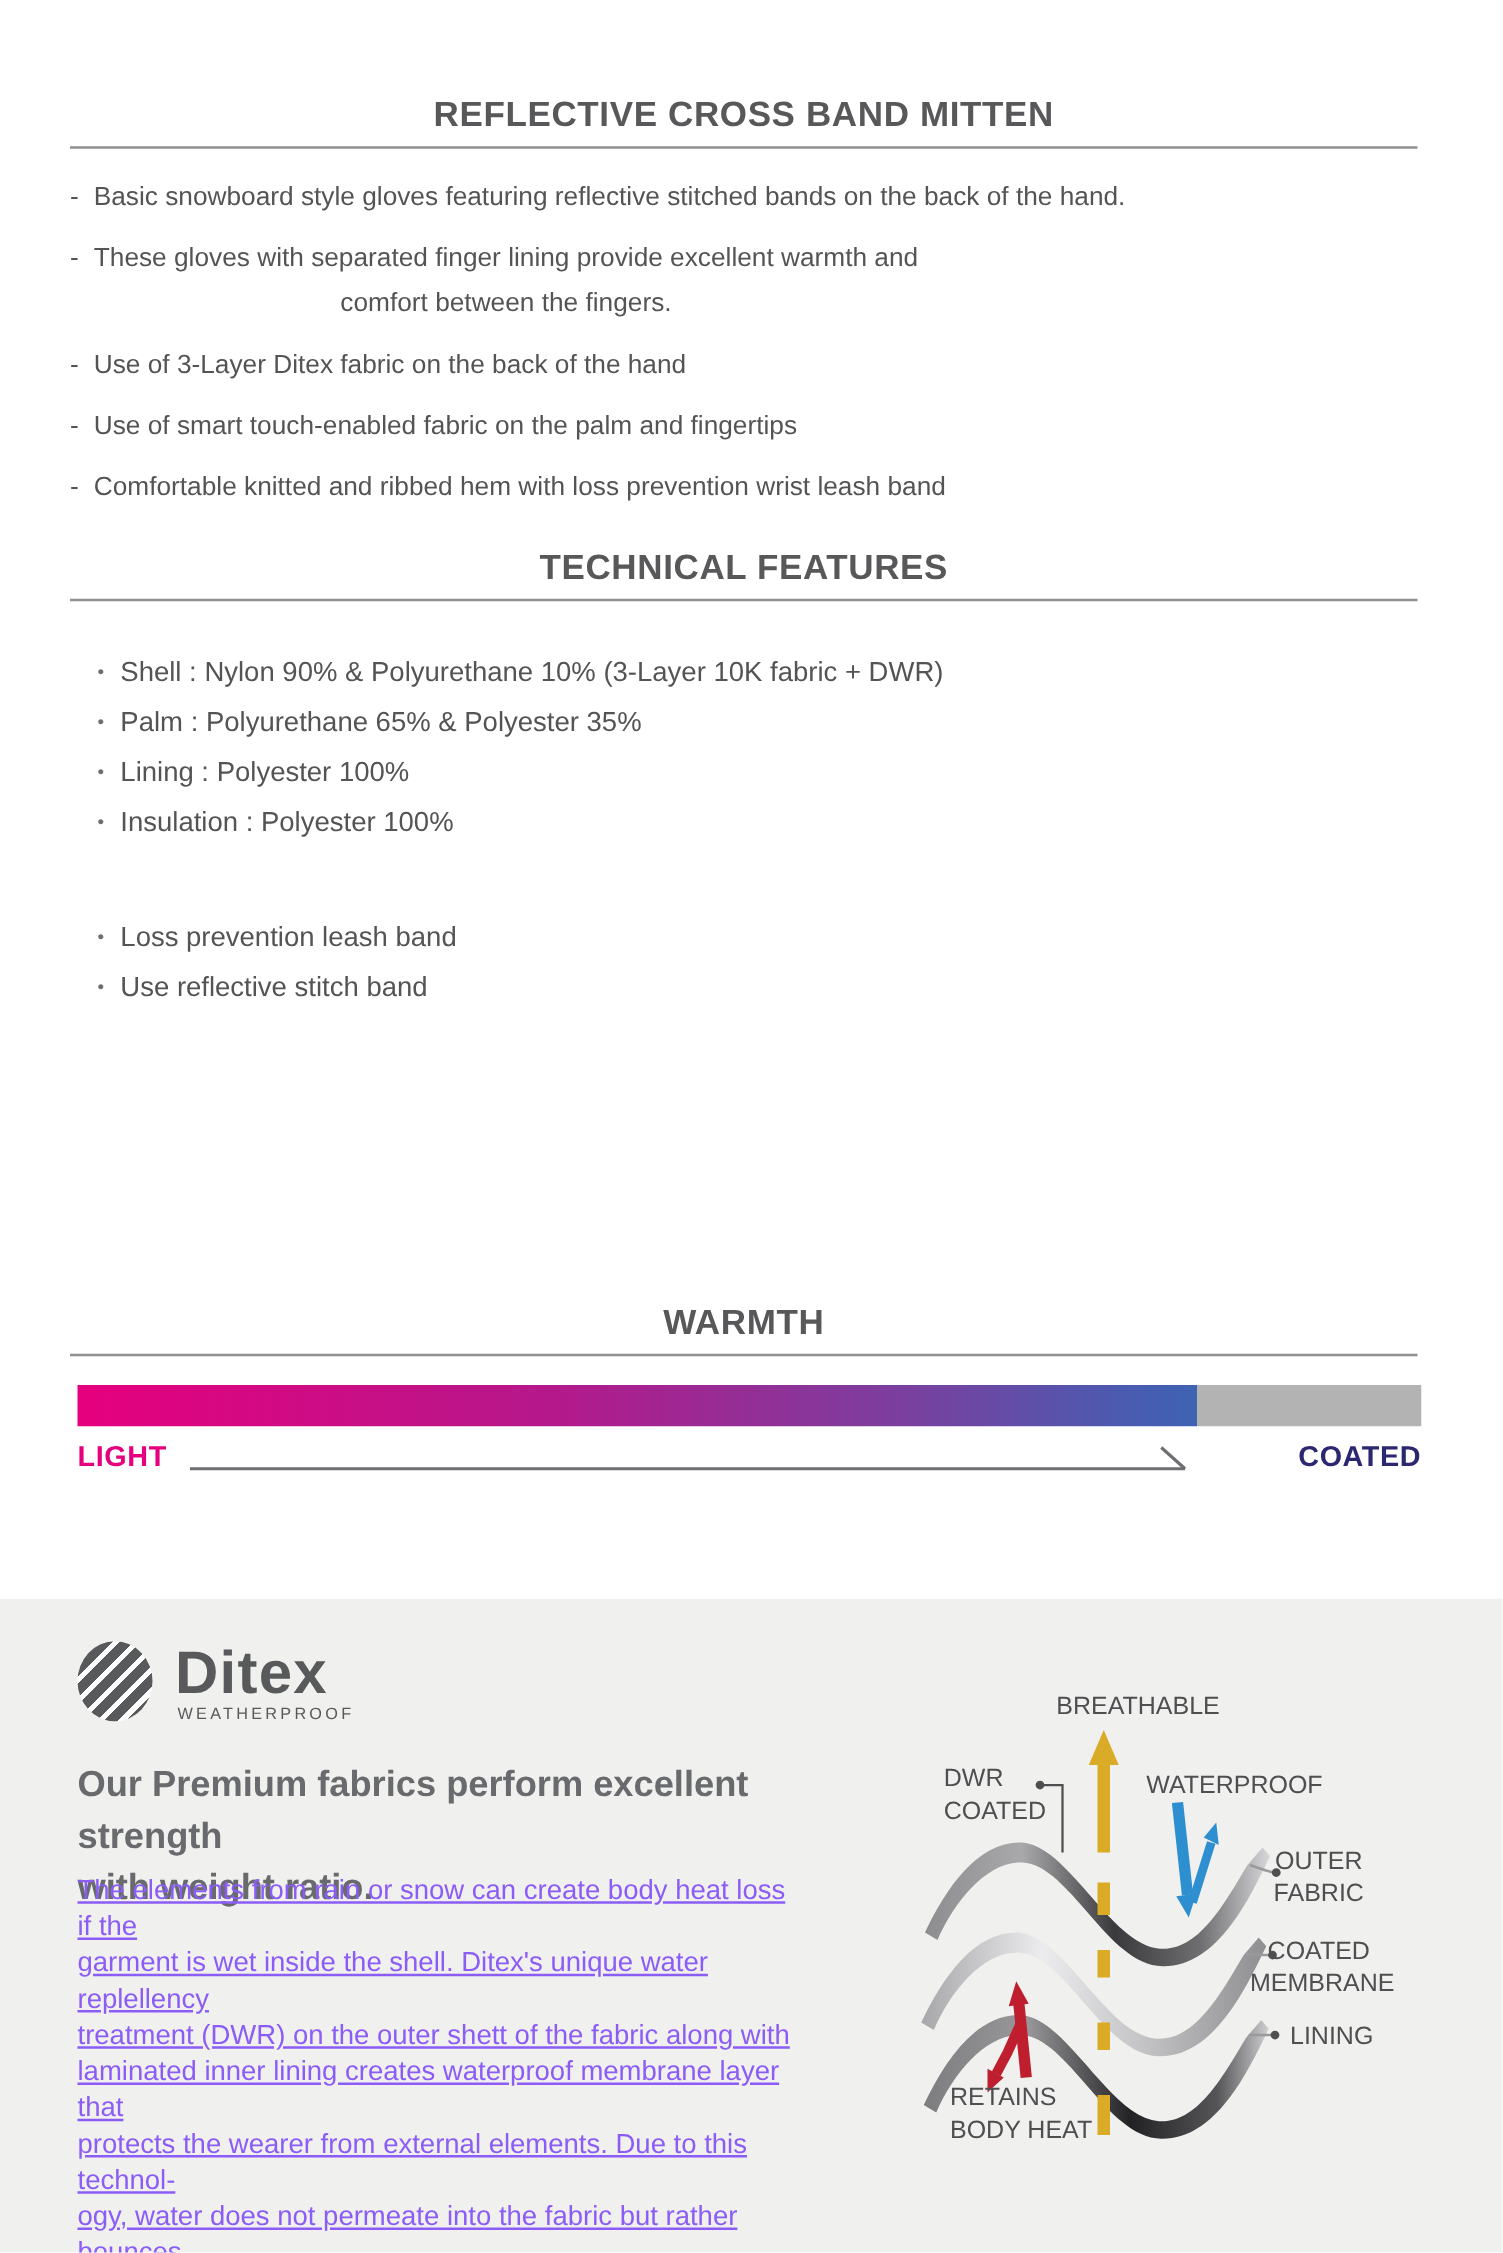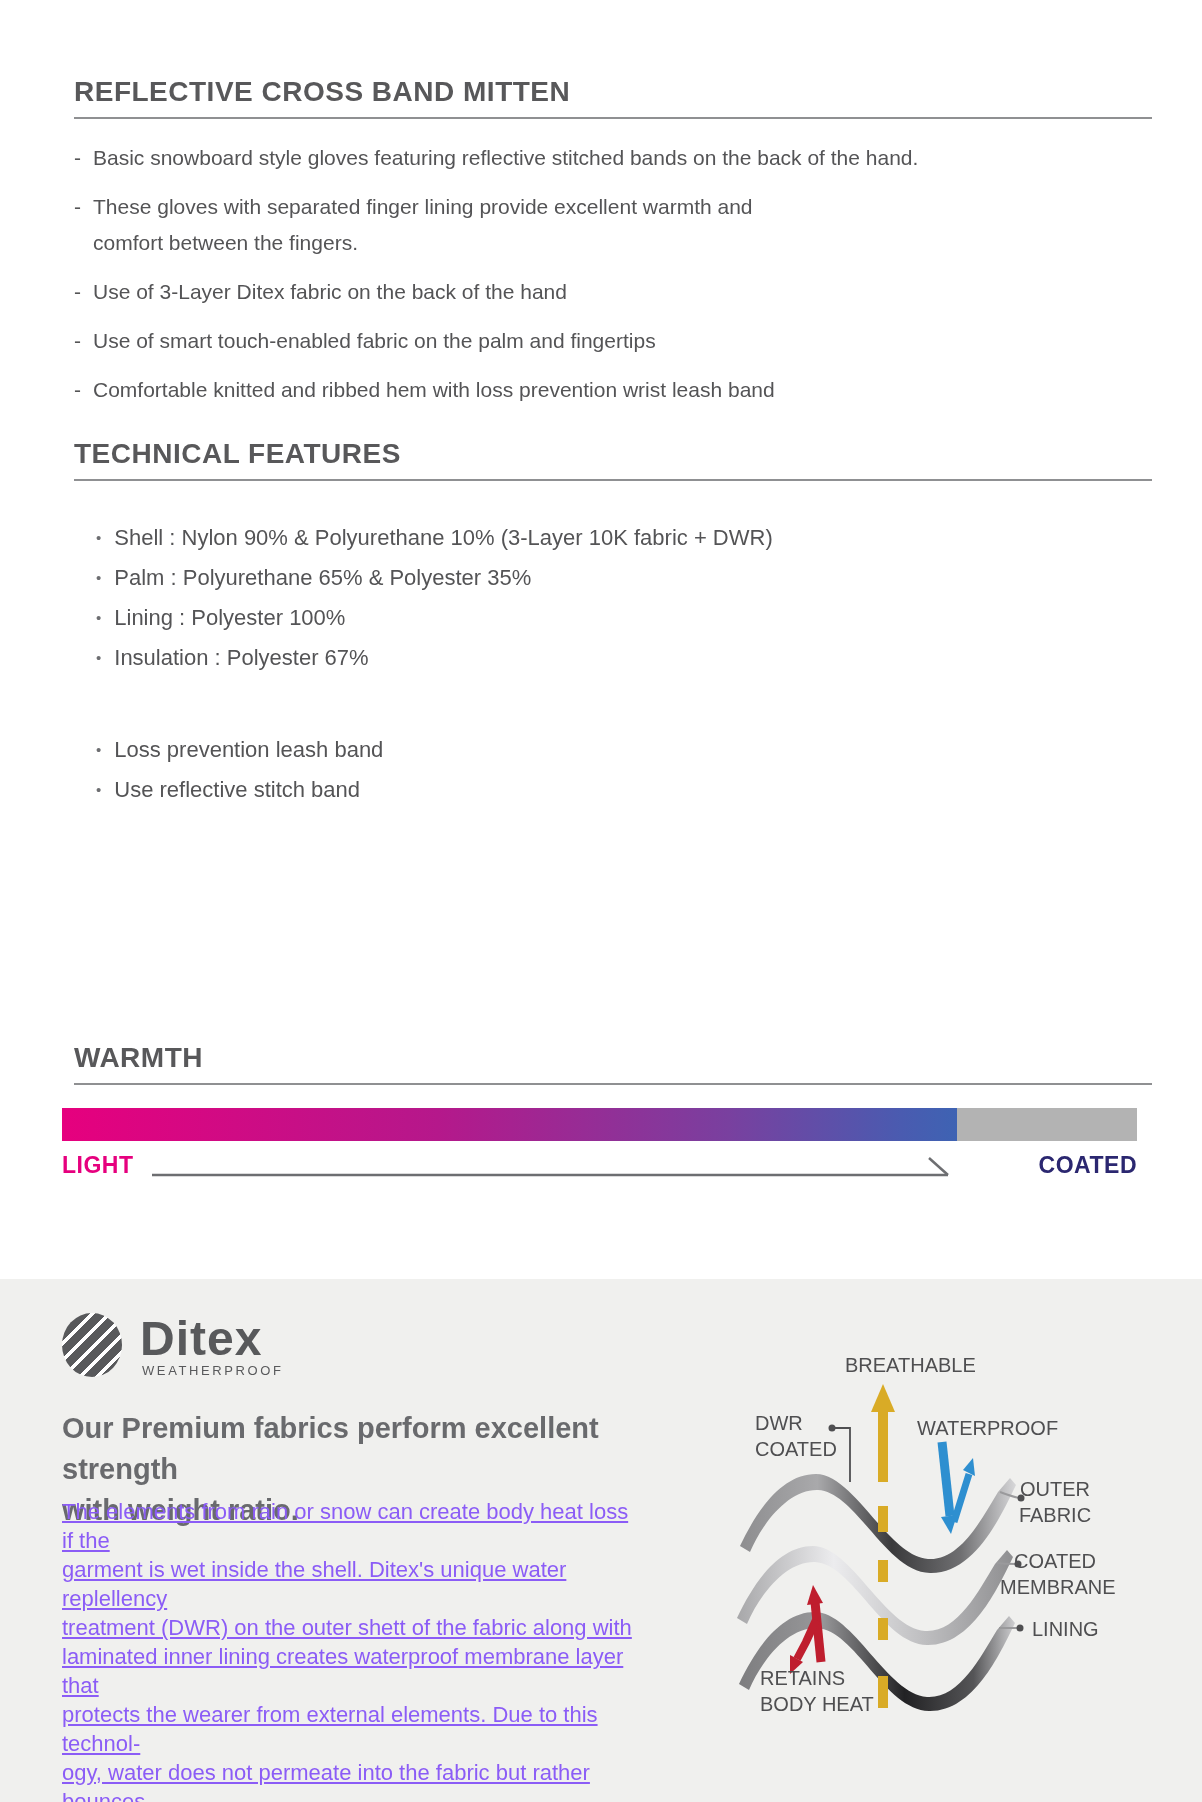--- a/index.html
+++ b/index.html
@@ -1,20 +1,20 @@
 <!DOCTYPE html>
 <html><head>
 <meta charset="utf-8">
 <style>
   html,body{margin:0;padding:0;}
   body{
     width:1202px;height:1802px;position:relative;background:#ffffff;
     font-family:"Liberation Sans", sans-serif;color:#58595b;overflow:hidden;
   }
-  .content-col{position:absolute;left:74px;width:1078px;}
+  .content-col{position:absolute;left:56px;width:1078px;text-align:center;}
   .section-title{
     font-size:28px;font-weight:bold;color:#58585a;letter-spacing:.5px;
     border-bottom:2px solid #8f9092;padding-bottom:9px;
   }
   
   .dash-list{list-style:none;margin:0;padding:0;font-size:21px;color:#545456;}
   .dash-list li{display:flex;margin-bottom:13px;line-height:36px;}
   .dash-list li::before{content:"-";margin-right:12px;color:#545456;}
   .dash-text{white-space:pre-line;}
   
@@ -88,21 +88,21 @@
   <li>
       <span>Shell : Nylon 90% &amp; Polyurethane 10% (3-Layer 10K fabric + DWR)</span>
     </li>
   <li>
       <span>Palm : Polyurethane 65% &amp; Polyester 35%</span>
     </li>
   <li>
       <span>Lining : Polyester 100%</span>
     </li>
   <li>
-      <span>Insulation : Polyester 67%</span>
+      <span>Insulation : Polyester 100%</span>
     </li>
 </ul>
 
 <div class="content-col features-grid" style="top:714px;">
   <ul class="dot-list">
     <li>
         <span>Loss prevention leash band</span>
       </li>
     <li>
         <span>Use reflective stitch band</span>

